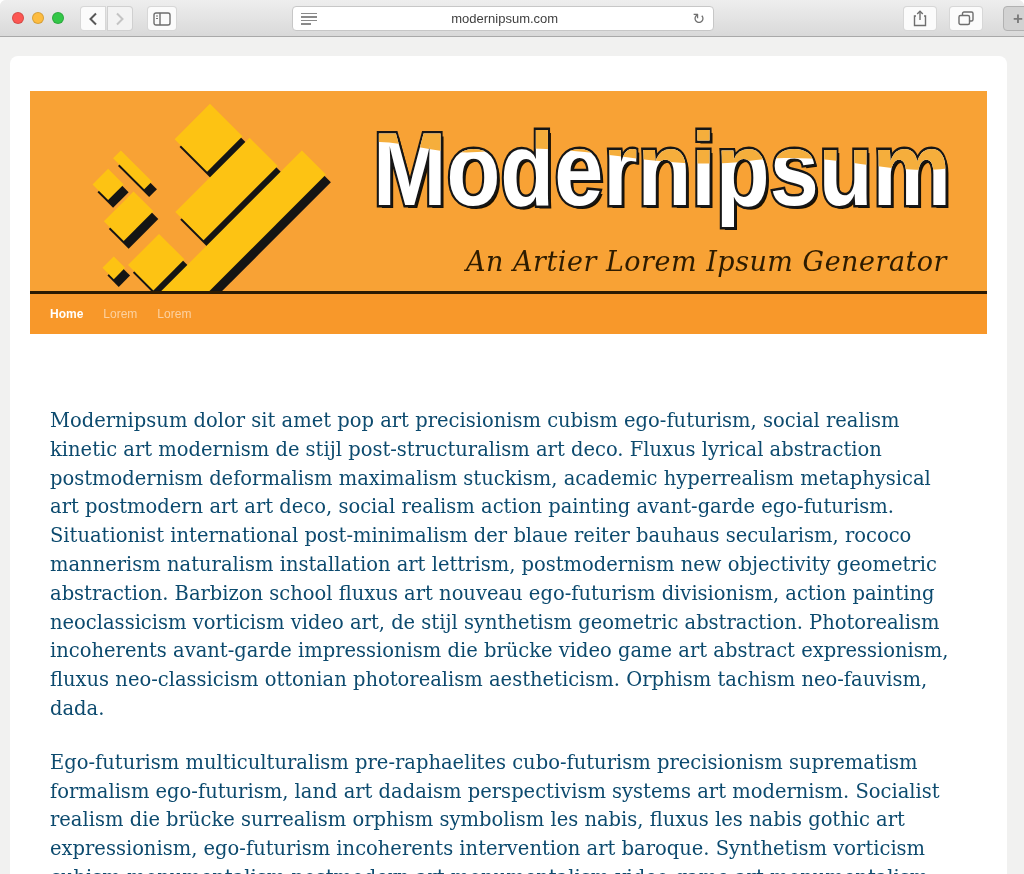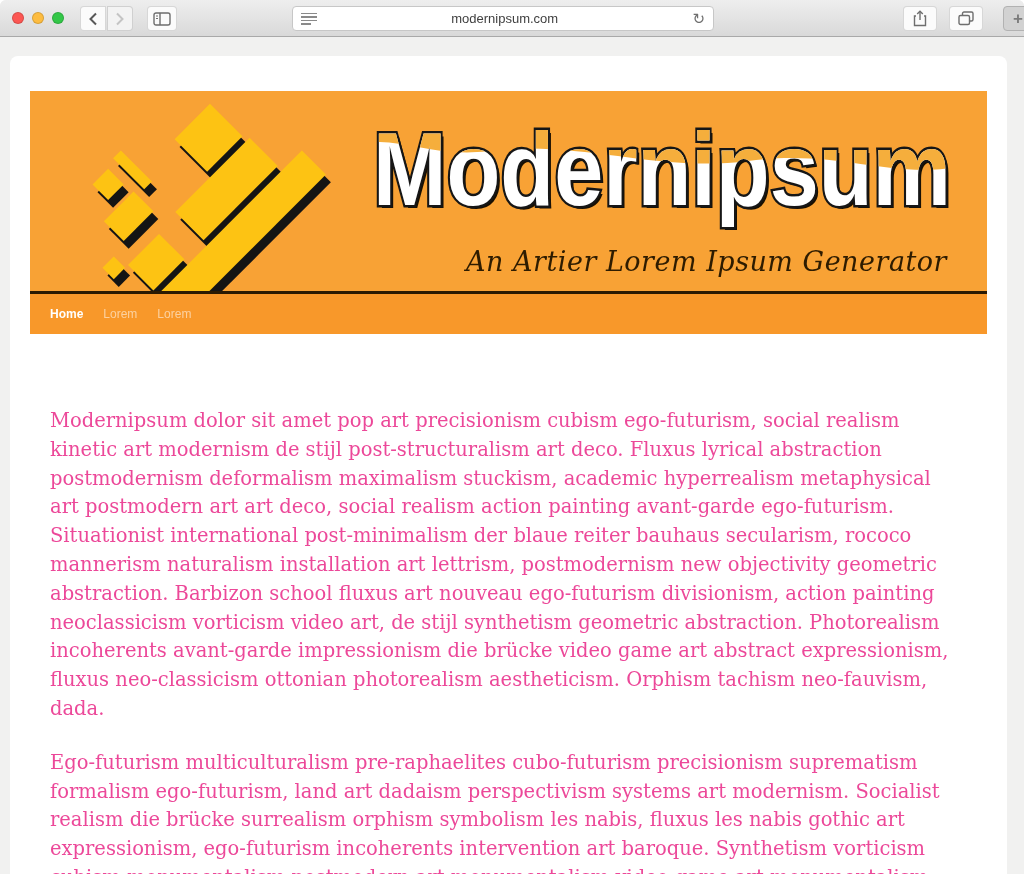--- a/index.html
+++ b/index.html
@@ -51,21 +51,21 @@
              font-size:27px; letter-spacing:.5px; }
   .sitenav { height:43px; background:#f8982a; border-top:3px solid #2b1a02;
              display:flex; align-items:center; padding-left:20px; gap:20px; }
   .sitenav a { text-decoration:none; font-size:12px; color:rgba(255,255,255,.55);
                font-weight:400; }
   .sitenav a.active { color:#ffffff; font-weight:700; }
 
   
   .content { padding:55px 45px 0 40px; }
   .content p { font-family:"DejaVu Serif", serif; font-size:19.5px; line-height:28.8px;
-               color:#ec4899; margin-bottom:25px; max-width:915px; }
+               color:#0c4a6e; margin-bottom:25px; max-width:915px; }
 
   svg { display:block; }
 </style>
 </head>
 <body>
 
 <div class="window">
 
   <div class="toolbar">
     <div class="traffic">

